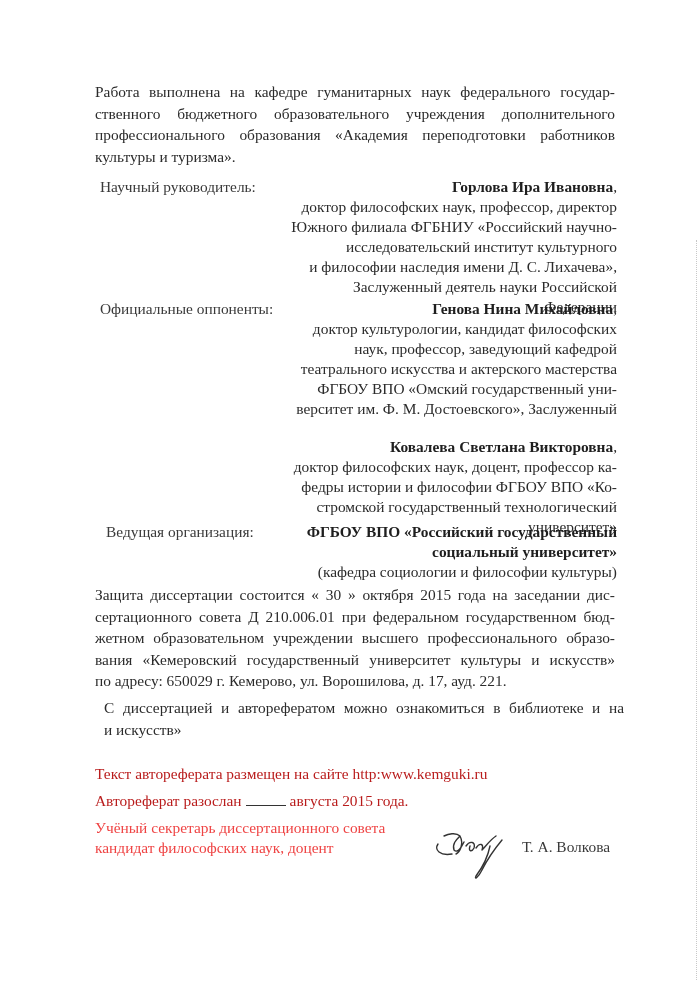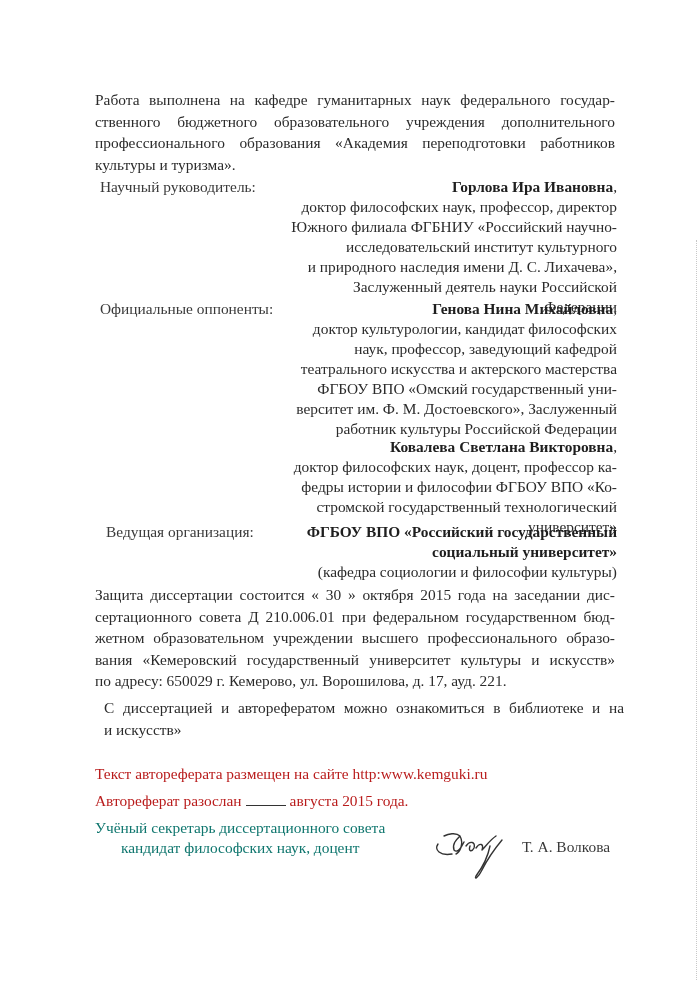--- a/index.html
+++ b/index.html
@@ -10,32 +10,32 @@
     .page-edge {
       position: absolute; right: 3px; top: 240px; height: 740px; width: 0;
       border-right: 1px dotted #c8c8c8;
     }
     .para {
       position: absolute; left: 95px; width: 520px;
       font-size: 15.4px; line-height: 21.5px; text-align: justify;
     }
     .para .ln { display: block; text-align: justify; text-align-last: justify; white-space: nowrap; }
     .para .ln.last { text-align-last: left; }
-    #p-intro { top: 81px; margin-top: 8px; }
+    #p-intro { top: 81px; }
     .role-label {
       position: absolute; font-size: 15.4px; line-height: 20px; color: #3a3a3a;
     }
     .person {
       position: absolute; left: 287px; width: 330px; font-size: 15.4px; line-height: 20px; text-align: right;
     }
     .person .ln { display: block; white-space: nowrap; }
     .person .name { font-weight: bold; color: #1e1e1e; }
     .small-line { position: absolute; left: 95px; font-size: 15.4px; line-height: 20px; color: #b91c1c; white-space: nowrap; }
     .blank { display: inline-block; width: 40px; border-bottom: 1px solid #333; margin: 0 4px; vertical-align: baseline; height: 12px; }
-    .sig-block { position: absolute; left: 95px; top: 818px; font-size: 15.4px; line-height: 20px; color: #0f766e; text-align: center; }
+    .sig-block { position: absolute; left: 95px; top: 818px; font-size: 15.4px; line-height: 20px; color: #ef4444; }
     .sig-block .ln { display: block; white-space: nowrap; }
     .signature { position: absolute; left: 430px; top: 826px; width: 100px; height: 56px; }
     .secretary-name { position: absolute; left: 522px; top: 838px; font-size: 15.4px; color: #3a3a3a; white-space: nowrap; }
   </style>
 </head>
 <body>
 
 <div class="page-edge"></div>
 
 <div class="para" id="p-intro">
@@ -44,34 +44,33 @@
   <span class="ln">профессионального образования «Академия переподготовки работников</span>
   <span class="ln last">культуры и туризма».</span>
 </div>
 
 <div class="role-label" style="left:100px; top:177px;">Научный руководитель:</div>
 <div class="person" style="top:177px;">
   <span class="ln"><span class="name">Горлова Ира Ивановна</span><span>,</span></span>
   <span class="ln">доктор философских наук, профессор, директор</span>
   <span class="ln">Южного филиала ФГБНИУ «Российский научно-</span>
   <span class="ln">исследовательский институт культурного</span>
-  <span class="ln">и природного наследия имени Д. С. Лихачева»,</span>
+  <span class="ln">и философии наследия имени Д. С. Лихачева»,</span>
   <span class="ln">Заслуженный деятель науки Российской</span>
   <span class="ln">Федерации</span>
 </div>
 
 <div class="role-label" style="left:100px; top:299px;">Официальные оппоненты:</div>
 <div class="person" style="top:299px;">
   <span class="ln"><span class="name">Генова Нина Михайловна</span><span>,</span></span>
   <span class="ln">доктор культурологии, кандидат философских</span>
   <span class="ln">наук, профессор, заведующий кафедрой</span>
   <span class="ln">театрального искусства и актерского мастерства</span>
   <span class="ln">ФГБОУ ВПО «Омский государственный уни-</span>
   <span class="ln">верситет им. Ф. М. Достоевского», Заслуженный</span>
-  <span class="ln">работник культуры Российской Федерации</span>
 </div>
 <div class="person" style="top:437px;">
   <span class="ln"><span class="name">Ковалева Светлана Викторовна</span><span>,</span></span>
   <span class="ln">доктор философских наук, доцент, профессор ка-</span>
   <span class="ln">федры истории и философии ФГБОУ ВПО «Ко-</span>
   <span class="ln">стромской государственный технологический</span>
   <span class="ln">университет»</span>
 </div>
 
 <div class="role-label" style="left:106px; top:522px;">Ведущая организация:</div>

